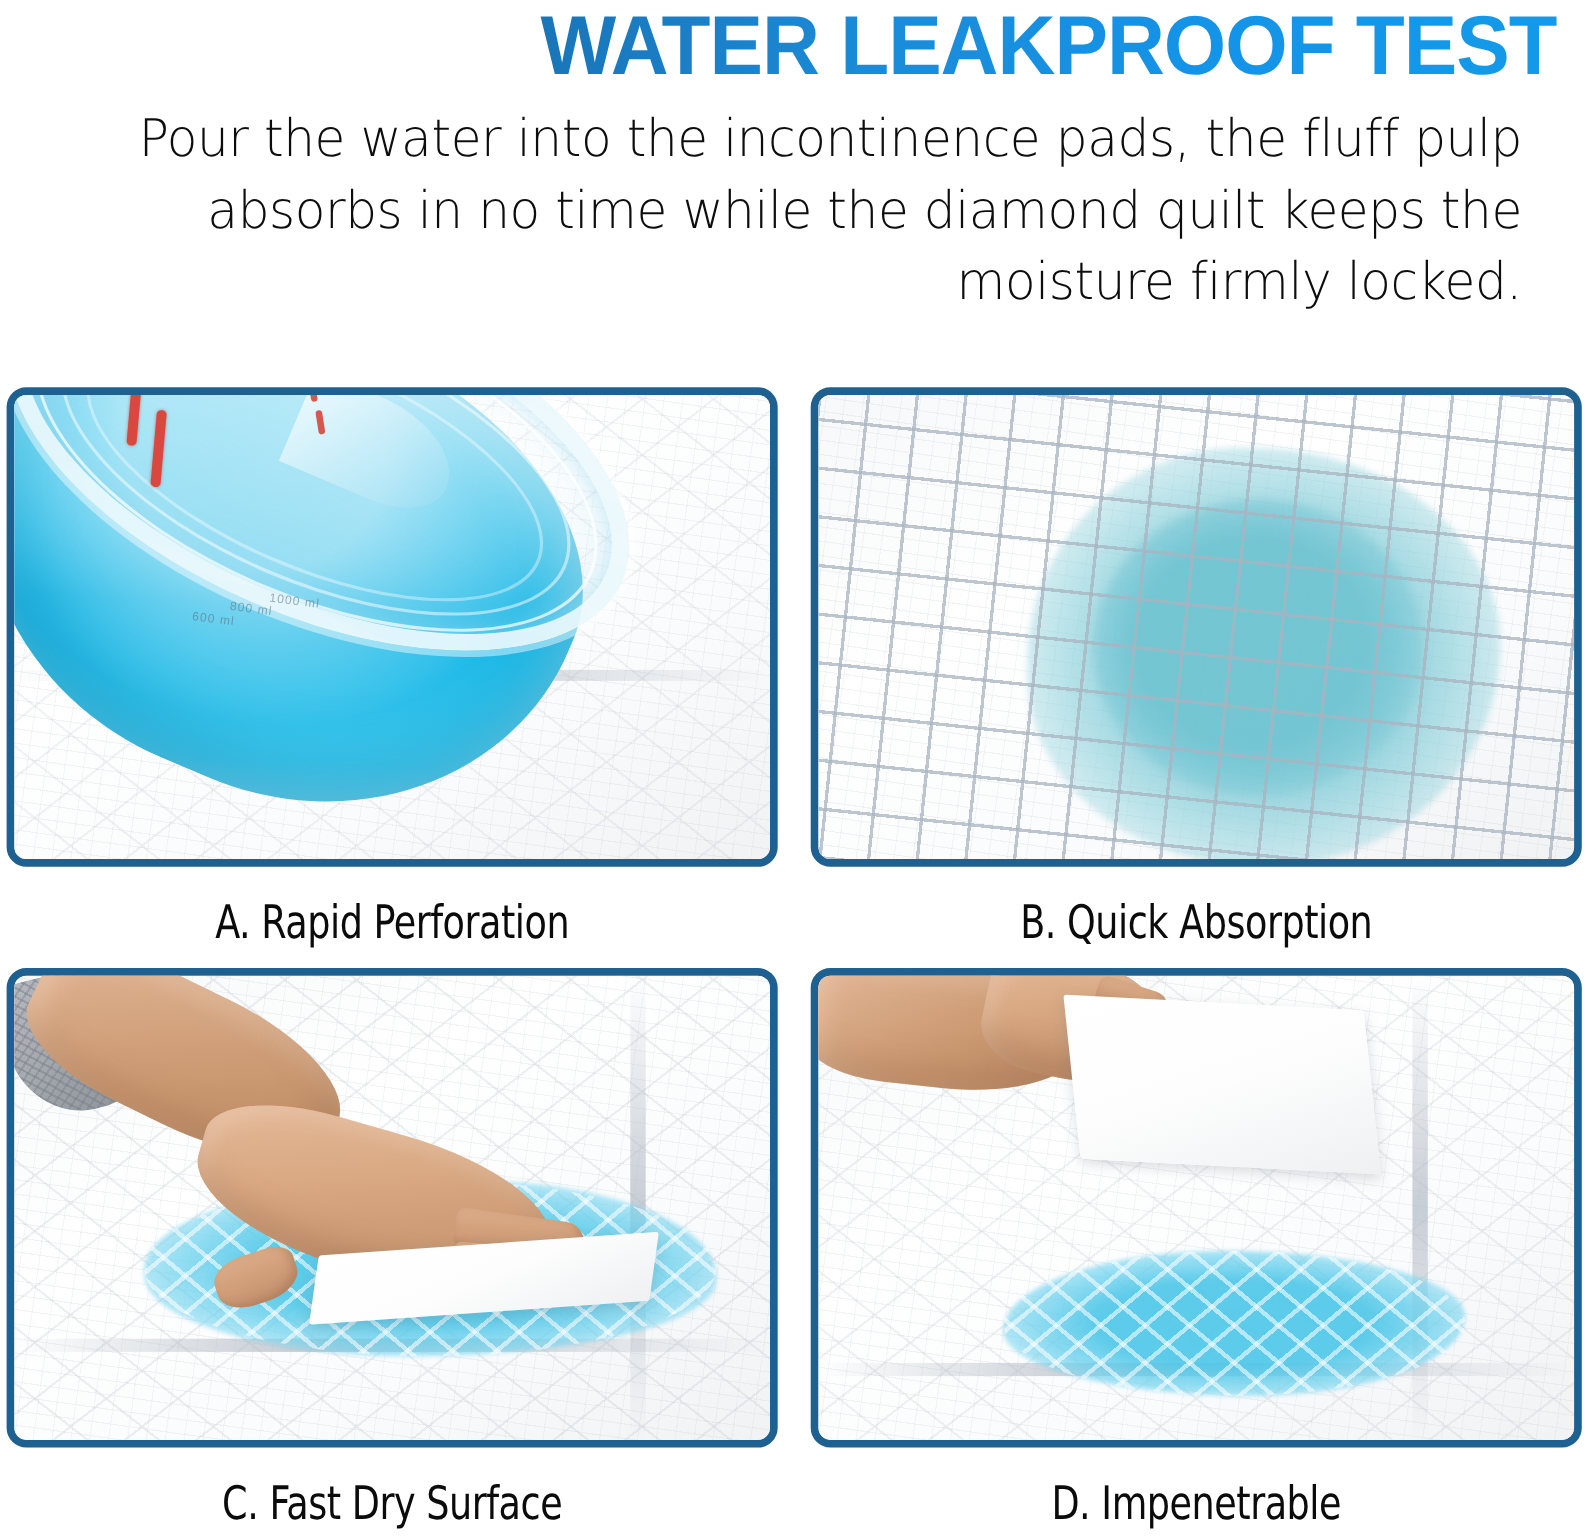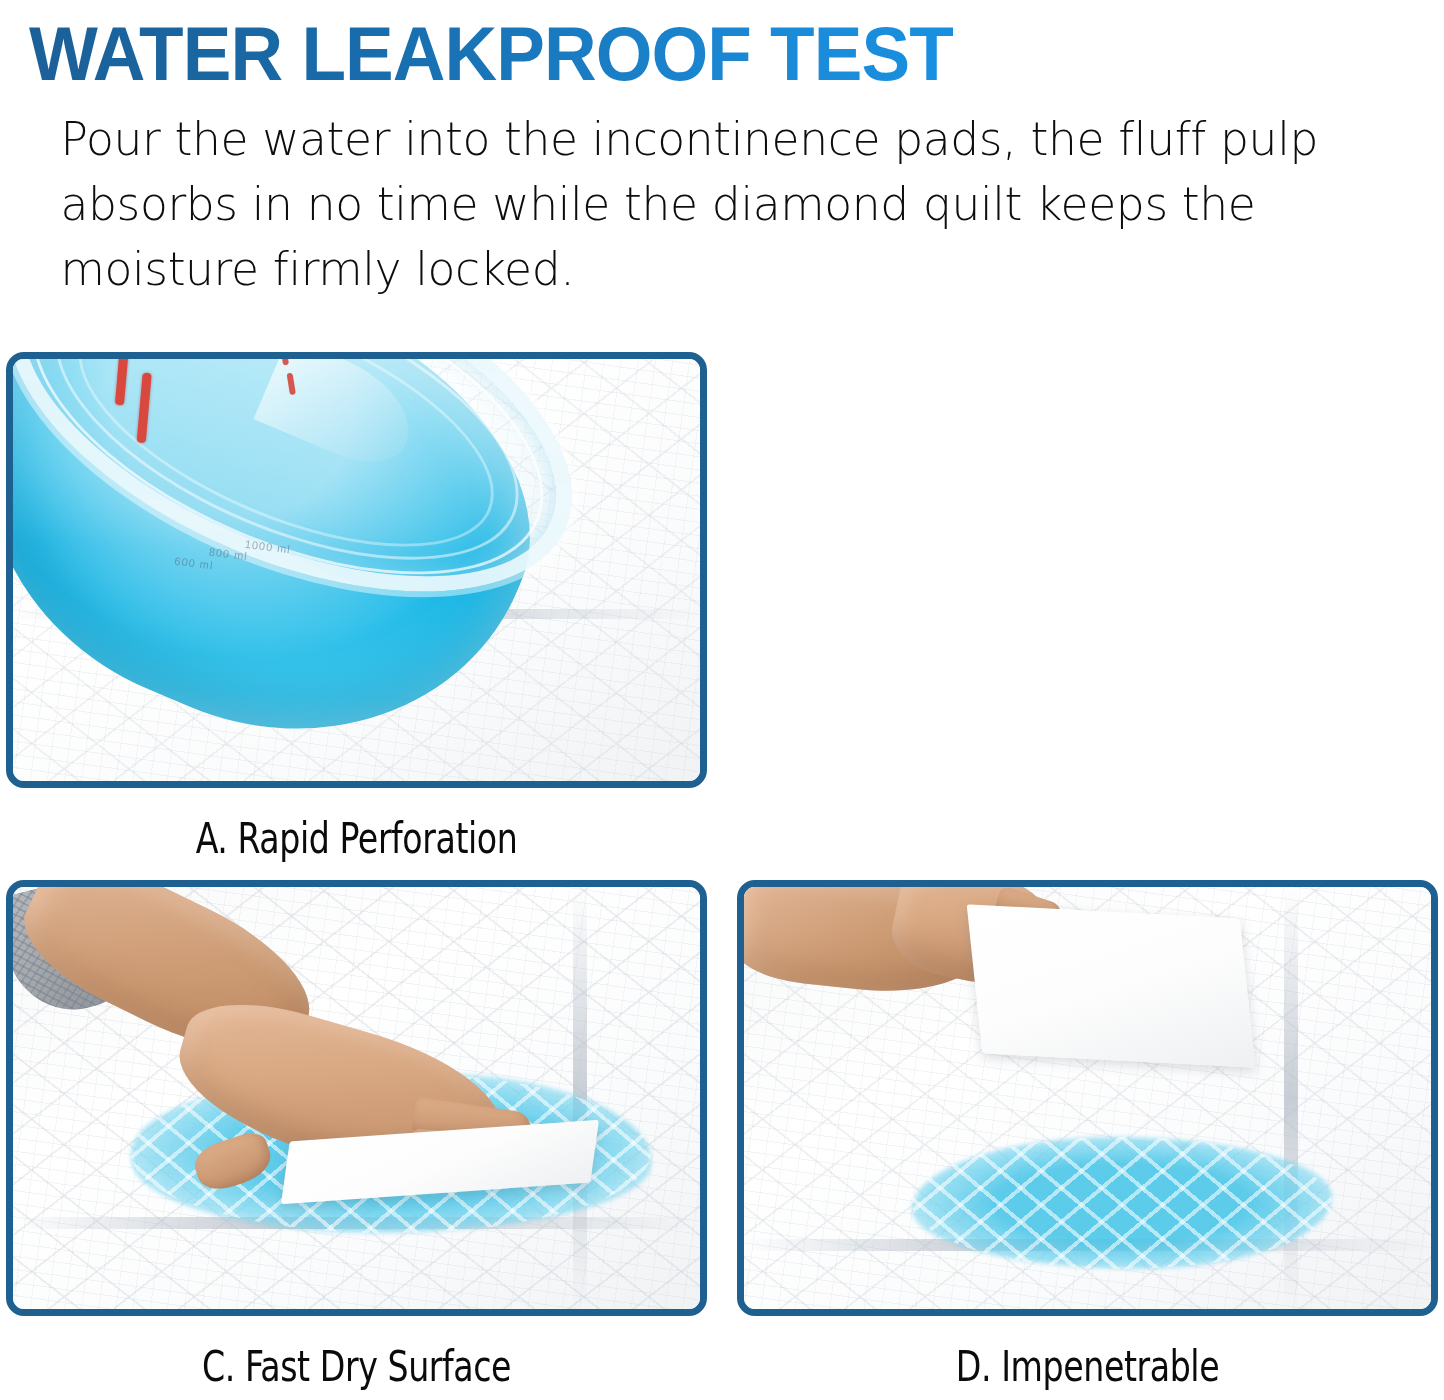--- a/index.html
+++ b/index.html
@@ -5,21 +5,21 @@
   * { margin:0; padding:0; box-sizing:border-box; }
   html, body {
     width:1444px; height:1400px;
     background:#ffffff;
     font-family:"Liberation Sans", sans-serif;
     overflow:hidden;
   }
   .page { position:relative; width:1444px; height:1400px; background:#fff; }
 
   
-  .header { width:100%; text-align:left; padding-top:14px; }
+  .header { width:100%; text-align:right; padding-top:2px; }
   .title {
     font-family:"Liberation Sans", sans-serif;
     font-weight:bold;
     font-size:76px;
     letter-spacing:-1px;
     line-height:80px;
     background-image:linear-gradient(90deg,#1c6098 0%,#186aa8 22%,#1b8bd8 55%,#1494e8 78%,#149ae8 100%);
     -webkit-background-clip:text;
     background-clip:text;
     color:transparent;
@@ -239,20 +239,32 @@
               <div class="micro-text" style="left:330px;top:296px;transform:rotate(-16deg);">1000 ml</div>
               <div class="micro-text" style="left:300px;top:318px;transform:rotate(-16deg);">800 ml</div>
               <div class="micro-text" style="left:272px;top:340px;transform:rotate(-16deg);">600 ml</div>
             </div>
 
           </div>
         </div>
         <div class="caption">A. Rapid Perforation</div>
       </div>
 
+      <div class="cell">
+        <div class="frame">
+          <div class="photo">
+            <div class="pad-base"></div>
+            <div class="pad-texture"></div>
+            <div class="absorb-spot"></div>
+            <div class="absorb-core"></div>
+            <div class="quilt-grid"></div>
+          </div>
+        </div>
+        <div class="caption">B. Quick Absorption</div>
+      </div>
     </div>
 
     <div class="row">
 
       <div class="cell">
         <div class="frame">
           <div class="photo">
             <div class="pad-base"></div>
             <div class="pad-texture"></div>
             <div class="quilt-diamond" style="opacity:.45"></div>

